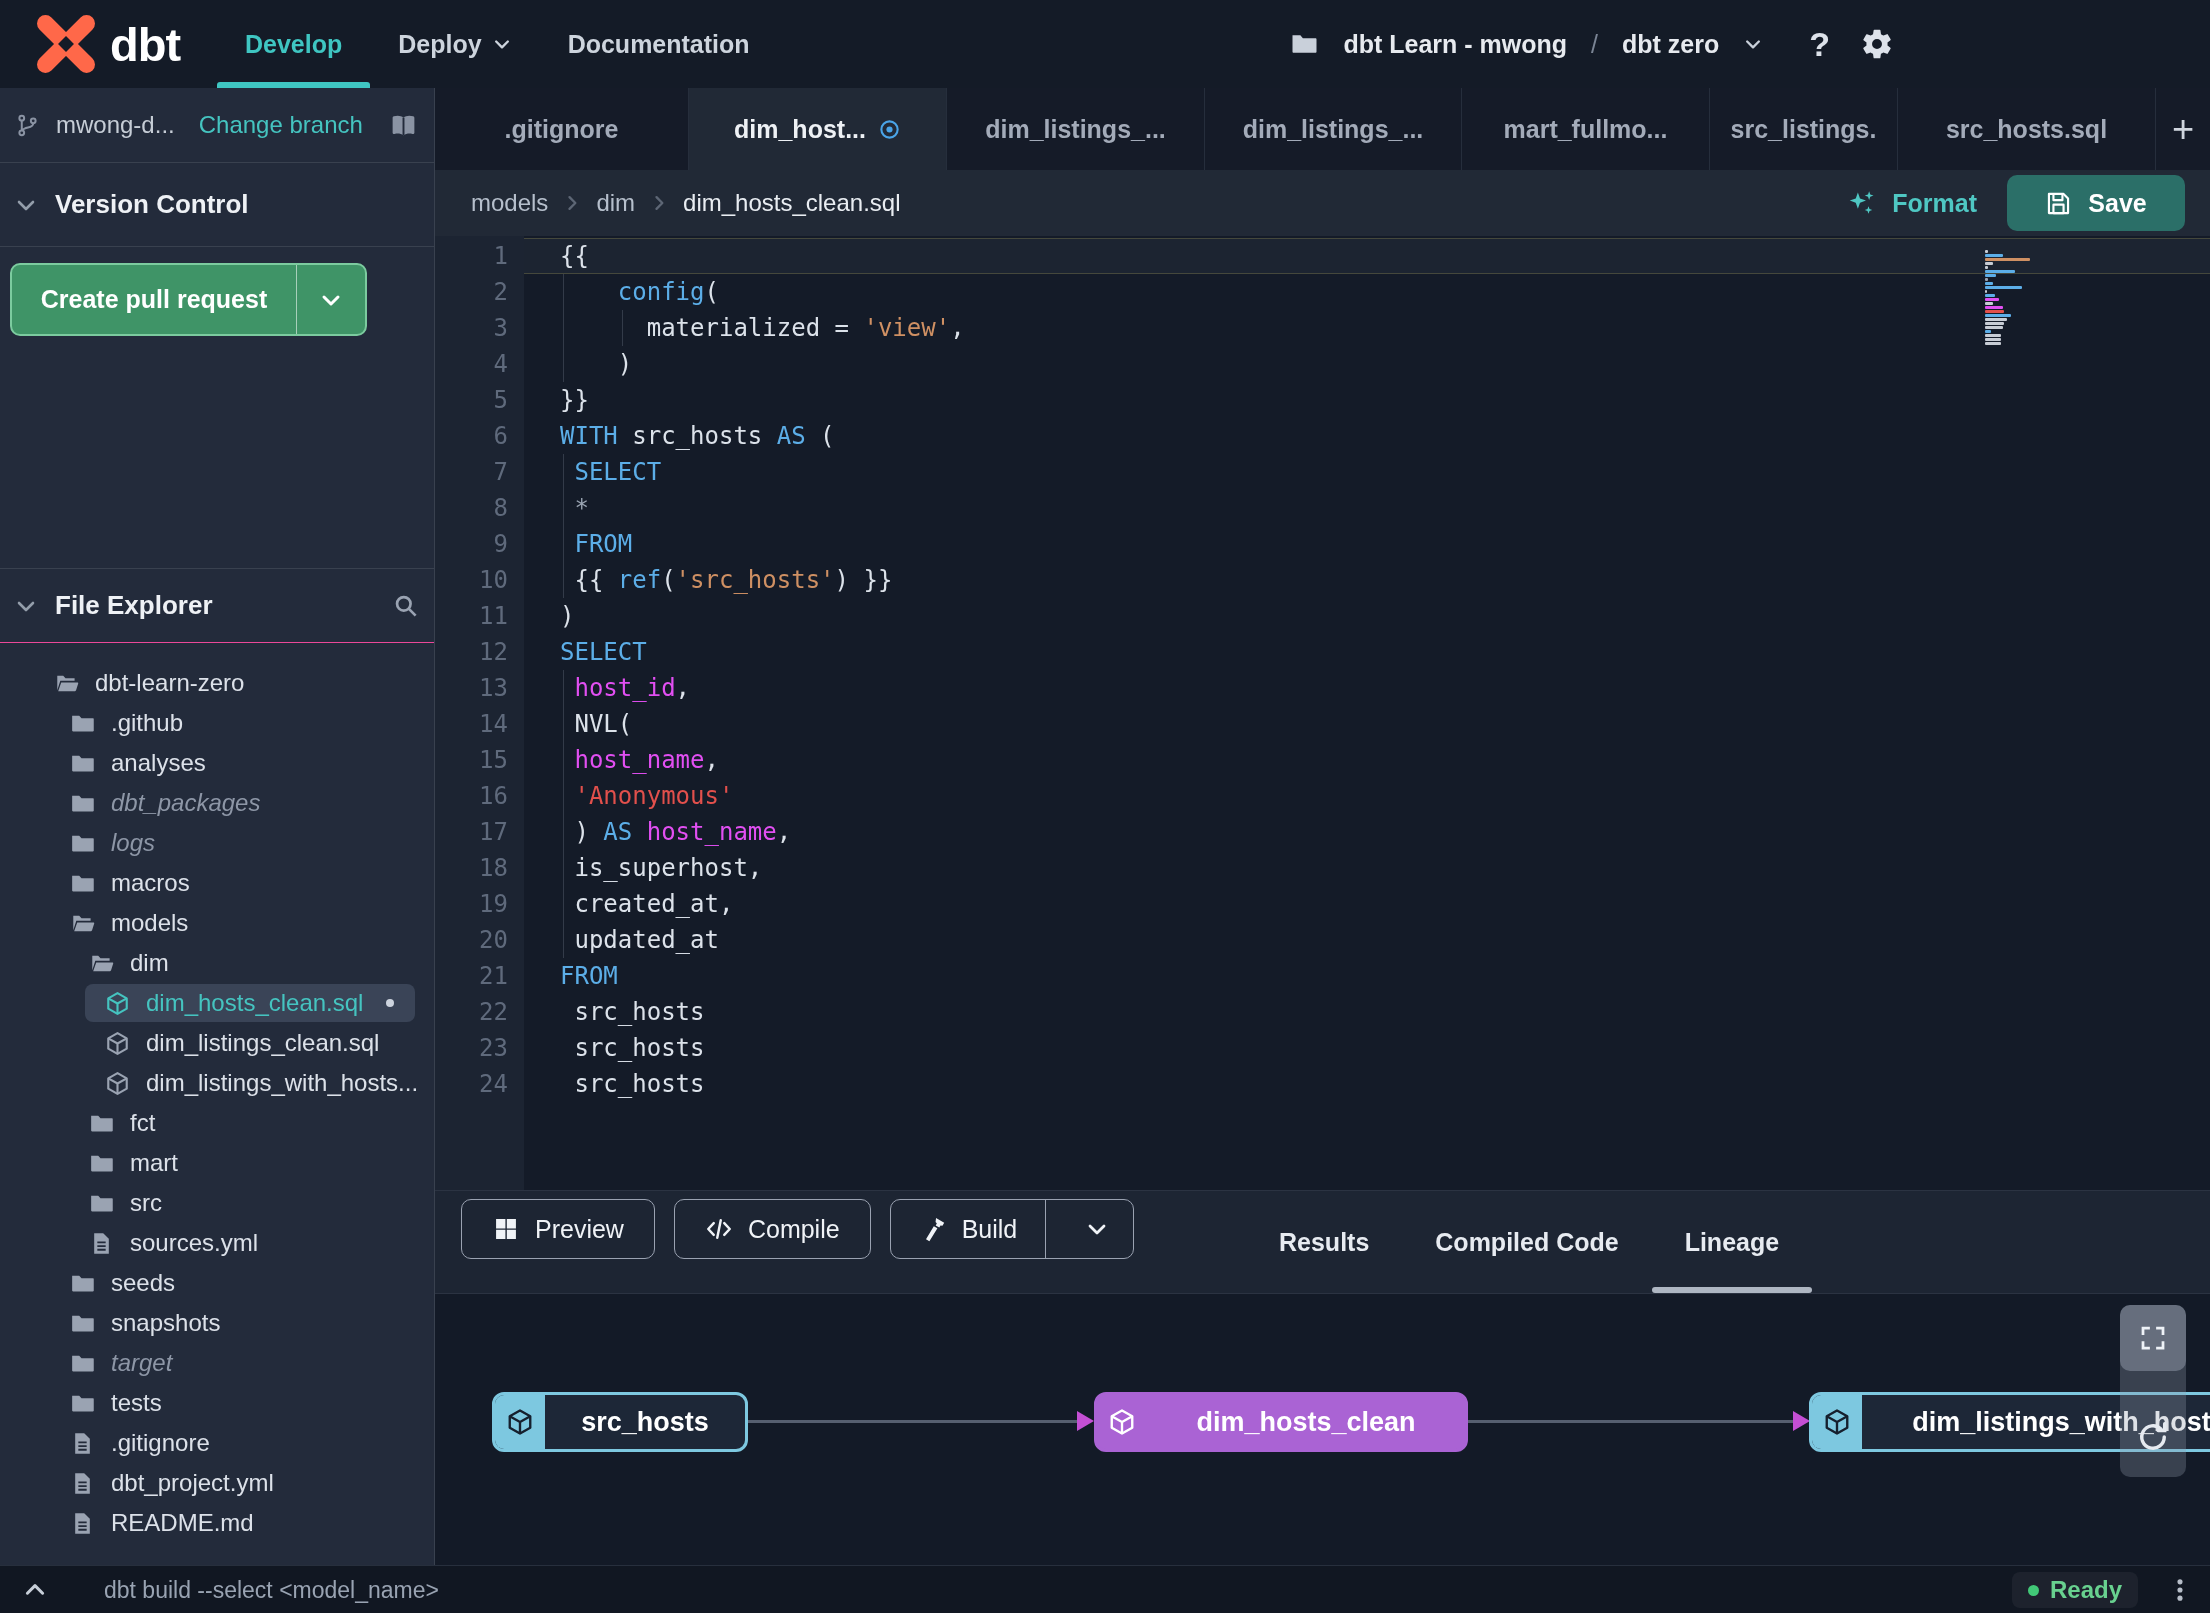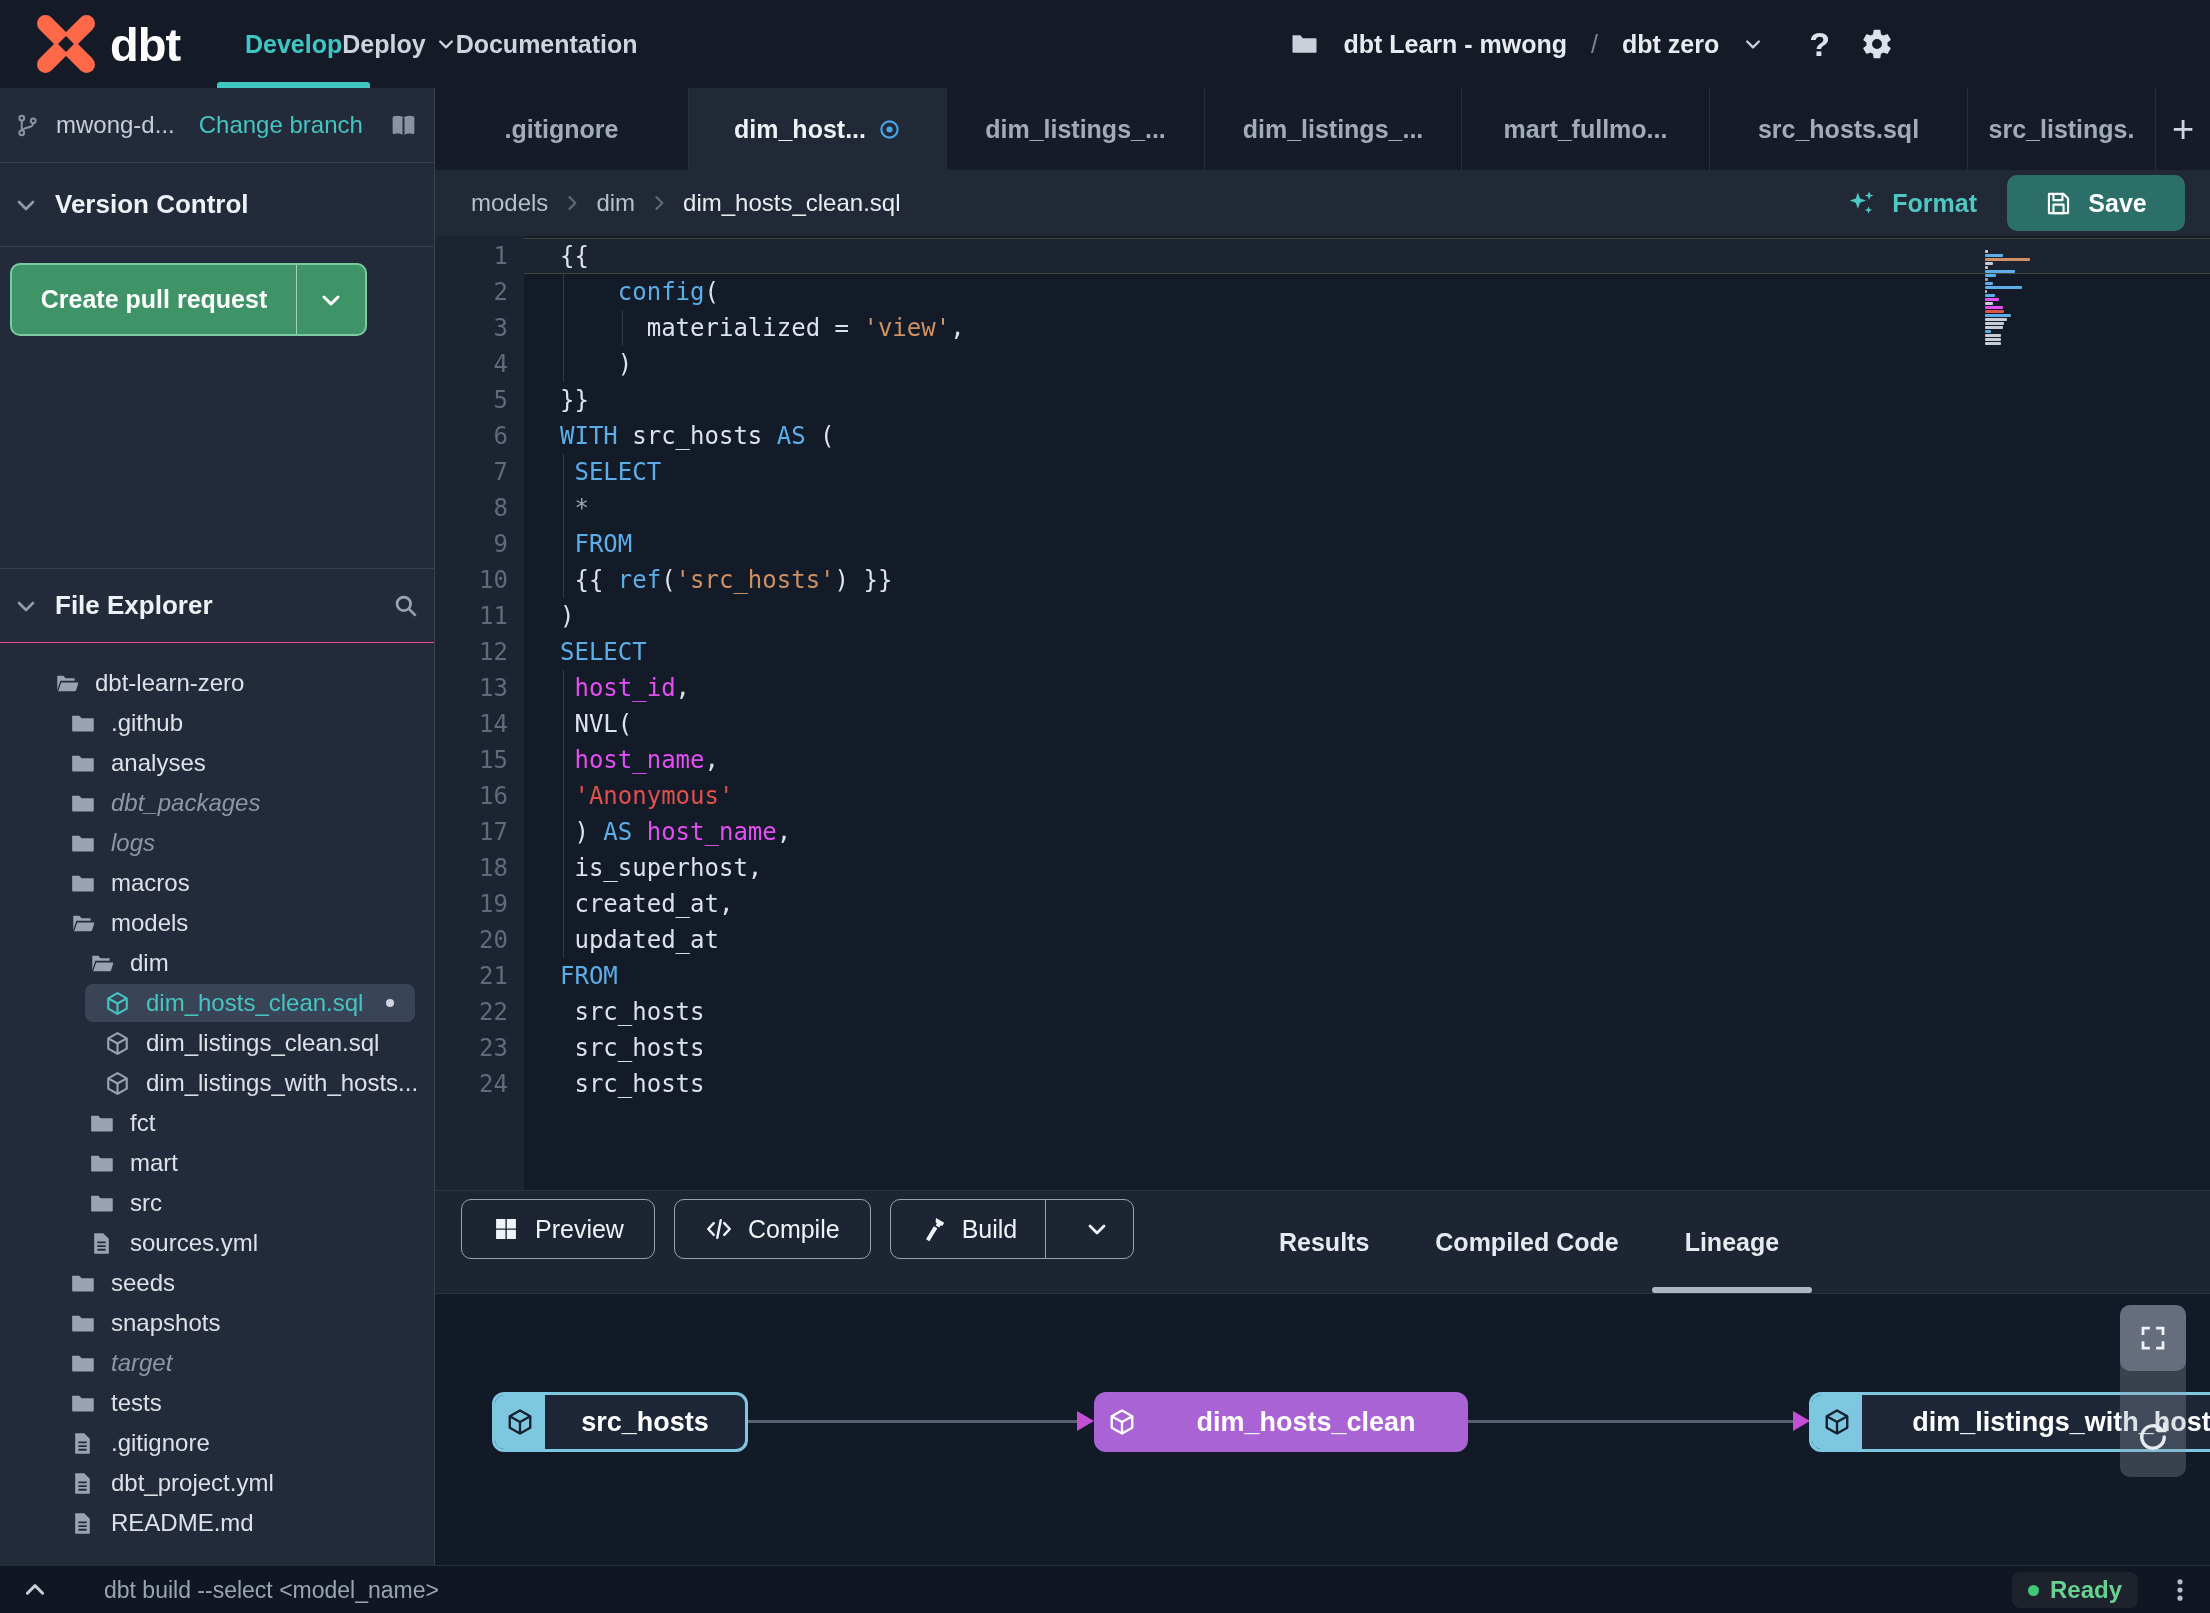--- a/index.html
+++ b/index.html
@@ -10,21 +10,21 @@
     font-family:"Liberation Sans", sans-serif;
   }
   .icon { display:inline-flex; flex:none; align-items:center; justify-content:center; }
   .icon svg { display:block; width:100%; height:100%; }
 
   
   #navbar { position:absolute; left:0; top:0; width:1930px; height:88px; background:#141b27; }
   #brand { position:absolute; left:36px; top:14px; display:flex; align-items:center; gap:14px; }
   #brand .logo { width:60px; height:60px; }
   #brand .brand-text { font-size:47px; font-weight:700; color:#ffffff; letter-spacing:-1px; }
-  #nav { position:absolute; left:245px; top:0; height:88px; display:flex; }
+  #nav { position:absolute; left:245px; top:0; height:88px; display:flex; column-gap:56px; }
   .nav-item { position:relative; height:88px; display:flex; align-items:center; gap:10px;
     font-size:25px; font-weight:700; color:#cdd4dd; cursor:pointer; }
   .nav-item .chev { width:20px; height:20px; color:#cdd4dd; }
   .nav-item.active { color:#3fc6c2; }
   .nav-item.active::after { content:""; position:absolute; left:-28px; right:-28px; bottom:0;
     height:6px; background:#3fc6c2; border-radius:3px 3px 0 0; }
   #nav-right { position:absolute; right:36px; top:0; height:88px; display:flex; align-items:center; gap:24px; }
   #nav-right .proj-ic { width:30px; height:30px; color:#c9d0da; }
   #nav-right .acct { font-size:25px; font-weight:700; color:#e7eaef; }
   #nav-right .sep { font-size:25px; color:#7a8494; }
@@ -484,25 +484,25 @@
     </div>
     <div class="tab" style="width:258px">
       <span class="tab-label">dim_listings_...</span>
     </div>
     <div class="tab" style="width:257px">
       <span class="tab-label">dim_listings_...</span>
     </div>
     <div class="tab" style="width:248px">
       <span class="tab-label">mart_fullmo...</span>
     </div>
+    <div class="tab" style="width:188px">
+      <span class="tab-label">src_listings.</span>
+    </div>
     <div class="tab" style="width:258px">
       <span class="tab-label">src_hosts.sql</span>
-    </div>
-    <div class="tab" style="width:188px">
-      <span class="tab-label">src_listings.</span>
     </div>
     <div class="tab-plus">+</div>
   </div>
 
 <div id="crumbbar">
   <div id="breadcrumb">
       <span class="bc">models</span>
       <span class="icon bc-sep">
         <svg viewBox="0 0 24 24" fill="none" stroke="currentColor" stroke-width="2.8" stroke-linecap="round" stroke-linejoin="round">
           <path d="M9 5l7 7-7 7"></path>

